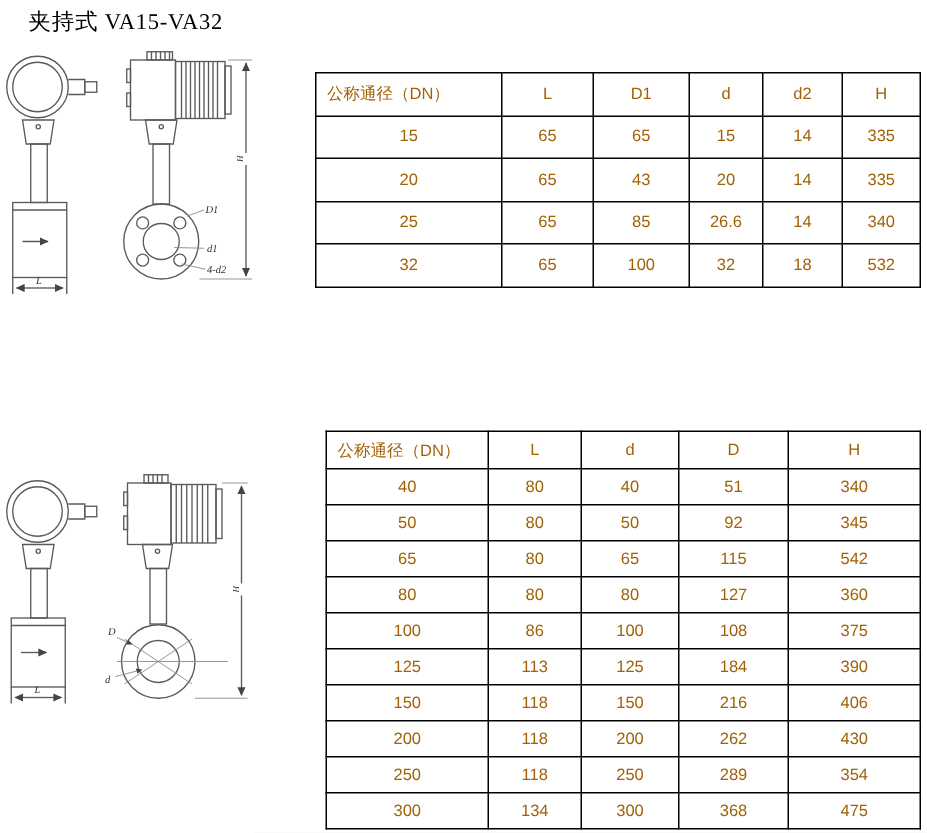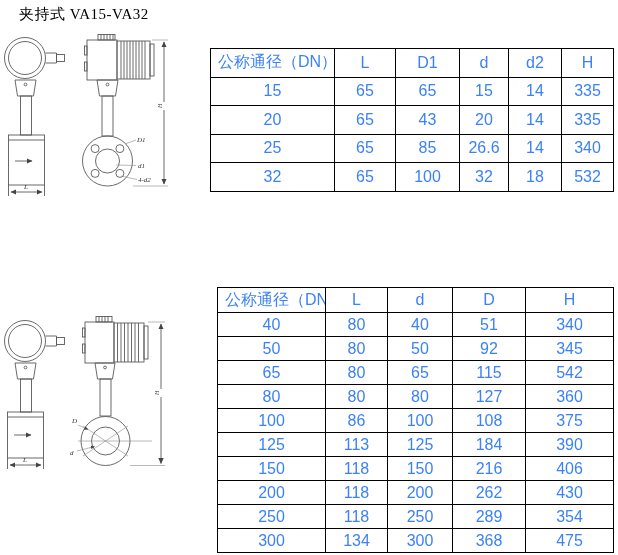--- a/index.html
+++ b/index.html
@@ -11,21 +11,21 @@
   .sec-title {
     position:absolute; left:19px;
     font-family:"Liberation Serif", serif;
     font-size:15px; color:#000; letter-spacing:0.5px; white-space:nowrap;
   }
   #title1 { top:5px; }
   #title2 { top:248px; }
 
   table.dim-table {
     position:absolute; border-collapse:collapse; table-layout:fixed;
-    background:#fff; font-size:16px; color:#3b82f6;
+    background:#fff; font-size:11px; color:#a16207;
   }
   table.dim-table th, table.dim-table td {
     border:1px solid #000; text-align:center; vertical-align:middle;
     font-weight:normal; padding:0; overflow:hidden; white-space:nowrap;
   }
   table.dim-table th:first-child { text-align:left; padding-left:7px; }
   #table1 { left:210px; top:48px; width:403px; }
   #table1 tr { height:28.5px; }
   #table2 { left:217px; top:287px; width:396px; }
   #table2 thead tr { height:25px; }

